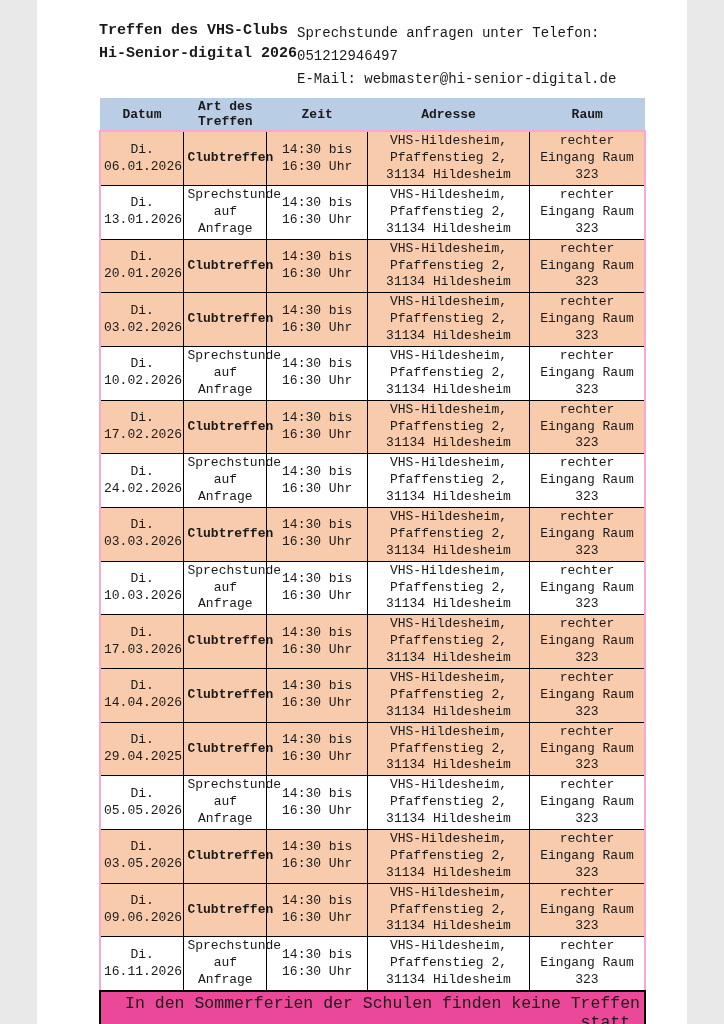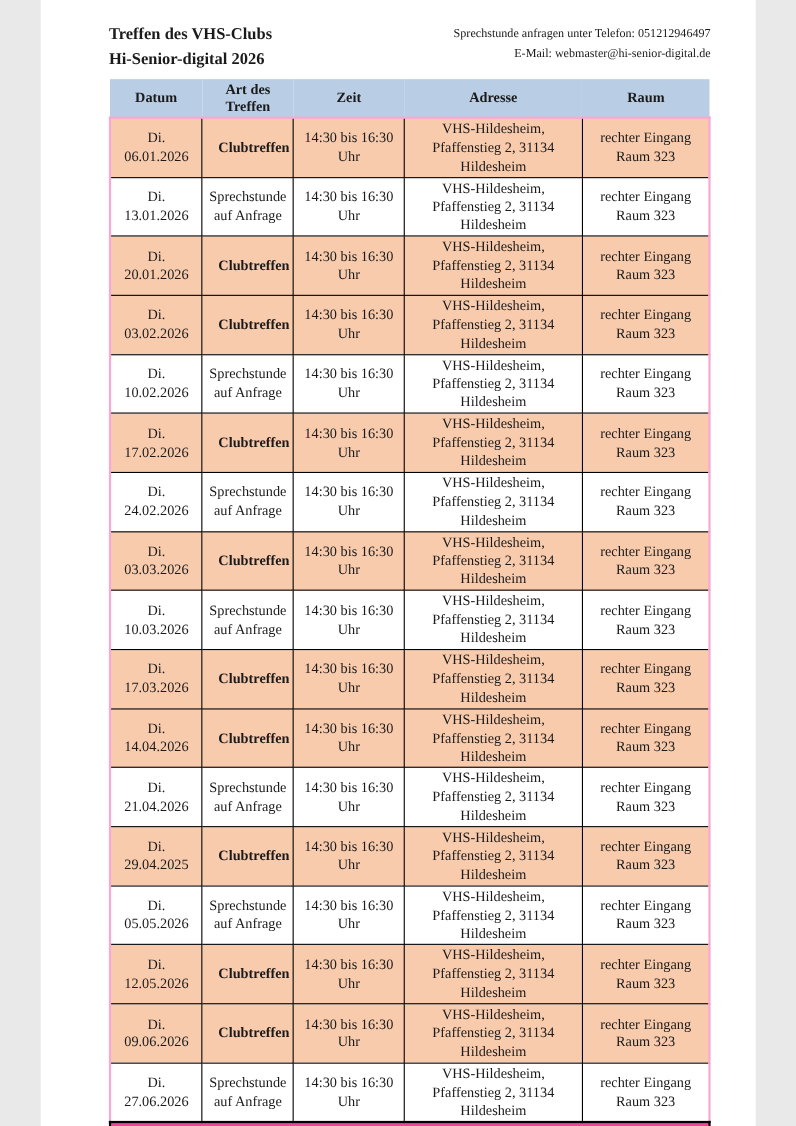--- a/index.html
+++ b/index.html
@@ -4,26 +4,26 @@
 <style>
   :root{
     --hl:#f8cbad;
     --header-bg:#b9cde4;
     --ink:#1a1a1a;
   }
   *{margin:0;padding:0;box-sizing:border-box;}
   html,body{background:#e9e9e9;}
   .page{
     width:650px;height:1024px;background:#ffffff;margin:0 auto;
-    font-family:Liberation Serif, serif;color:var(--ink);
+    font-family:Liberation Mono, monospace;color:var(--ink);
     padding:20px 41px 0 62px;position:relative;
   }
   .top{display:flex;justify-content:space-between;align-items:flex-start;margin-bottom:7px;}
   .title-block{font-weight:bold;font-size:15px;line-height:1.5;white-space:nowrap;}
-  .contact-block{font-size:11px;text-align:right;line-height:1.65;padding-top:2px;}
+  .contact-block{font-size:14px;text-align:left;line-height:1.65;padding-top:2px;}
   table.schedule{border-collapse:collapse;width:100%;table-layout:fixed;border-radius:29px;}
   thead th{
     background:var(--header-bg);border:none;font-size:13px;font-weight:bold;
     height:21px;padding:1px 2px;text-align:center;vertical-align:middle;
   }
   tbody{border:2px solid #f9a8d4;}
   tbody td{
     border:1px solid #000;font-size:13px;text-align:center;vertical-align:middle;
     height:36px;padding:1px 3px;line-height:1.3;background:#ffffff;
   }
@@ -138,57 +138,50 @@
           <td class="cell-adresse">VHS-Hildesheim, Pfaffenstieg 2, 31134 Hildesheim</td>
           <td class="cell-raum">rechter Eingang Raum 323</td>
         </tr>
         <tr class="hl">
           <td class="cell-datum">Di. 14.04.2026</td>
           <td class="cell-art">Clubtreffen</td>
           <td class="cell-zeit">14:30 bis 16:30 Uhr</td>
           <td class="cell-adresse">VHS-Hildesheim, Pfaffenstieg 2, 31134 Hildesheim</td>
           <td class="cell-raum">rechter Eingang Raum 323</td>
         </tr>
-        <tr>
-          <td class="cell-datum">Di. 21.04.2026</td>
-          <td class="cell-art">Sprechstunde auf Anfrage</td>
-          <td class="cell-zeit">14:30 bis 16:30 Uhr</td>
-          <td class="cell-adresse">VHS-Hildesheim, Pfaffenstieg 2, 31134 Hildesheim</td>
-          <td class="cell-raum">rechter Eingang Raum 323</td>
-        </tr>
         <tr class="hl">
           <td class="cell-datum">Di. 29.04.2025</td>
           <td class="cell-art">Clubtreffen</td>
           <td class="cell-zeit">14:30 bis 16:30 Uhr</td>
           <td class="cell-adresse">VHS-Hildesheim, Pfaffenstieg 2, 31134 Hildesheim</td>
           <td class="cell-raum">rechter Eingang Raum 323</td>
         </tr>
         <tr>
           <td class="cell-datum">Di. 05.05.2026</td>
           <td class="cell-art">Sprechstunde auf Anfrage</td>
           <td class="cell-zeit">14:30 bis 16:30 Uhr</td>
           <td class="cell-adresse">VHS-Hildesheim, Pfaffenstieg 2, 31134 Hildesheim</td>
           <td class="cell-raum">rechter Eingang Raum 323</td>
         </tr>
         <tr class="hl">
-          <td class="cell-datum">Di. 12.05.2026</td>
+          <td class="cell-datum">Di. 03.05.2026</td>
           <td class="cell-art">Clubtreffen</td>
           <td class="cell-zeit">14:30 bis 16:30 Uhr</td>
           <td class="cell-adresse">VHS-Hildesheim, Pfaffenstieg 2, 31134 Hildesheim</td>
           <td class="cell-raum">rechter Eingang Raum 323</td>
         </tr>
         <tr class="hl">
           <td class="cell-datum">Di. 09.06.2026</td>
           <td class="cell-art">Clubtreffen</td>
           <td class="cell-zeit">14:30 bis 16:30 Uhr</td>
           <td class="cell-adresse">VHS-Hildesheim, Pfaffenstieg 2, 31134 Hildesheim</td>
           <td class="cell-raum">rechter Eingang Raum 323</td>
         </tr>
         <tr>
-          <td class="cell-datum">Di. 27.06.2026</td>
+          <td class="cell-datum">Di. 16.11.2026</td>
           <td class="cell-art">Sprechstunde auf Anfrage</td>
           <td class="cell-zeit">14:30 bis 16:30 Uhr</td>
           <td class="cell-adresse">VHS-Hildesheim, Pfaffenstieg 2, 31134 Hildesheim</td>
           <td class="cell-raum">rechter Eingang Raum 323</td>
         </tr>
       </tbody>
     <tfoot>
       <tr>
         <td colspan="5">In den Sommerferien der Schulen finden keine Treffen statt.</td>
       </tr>

